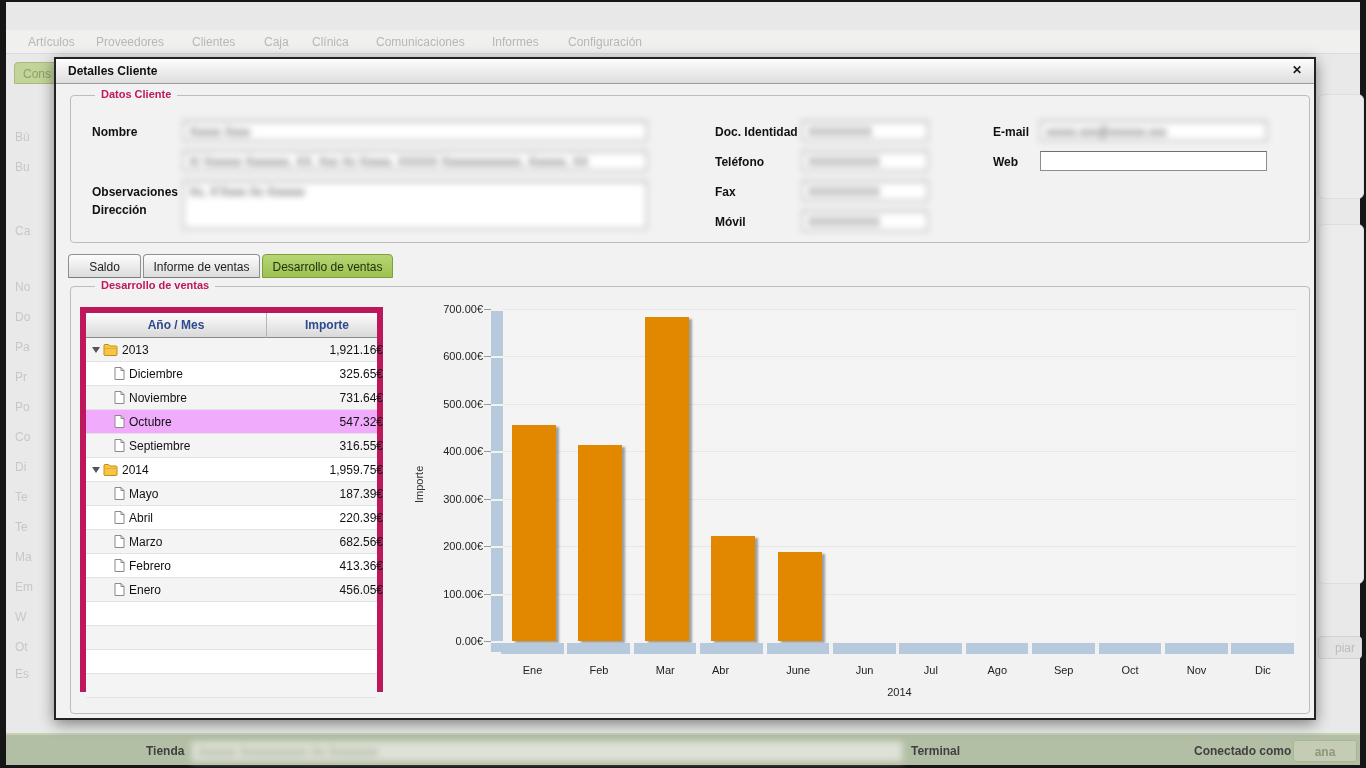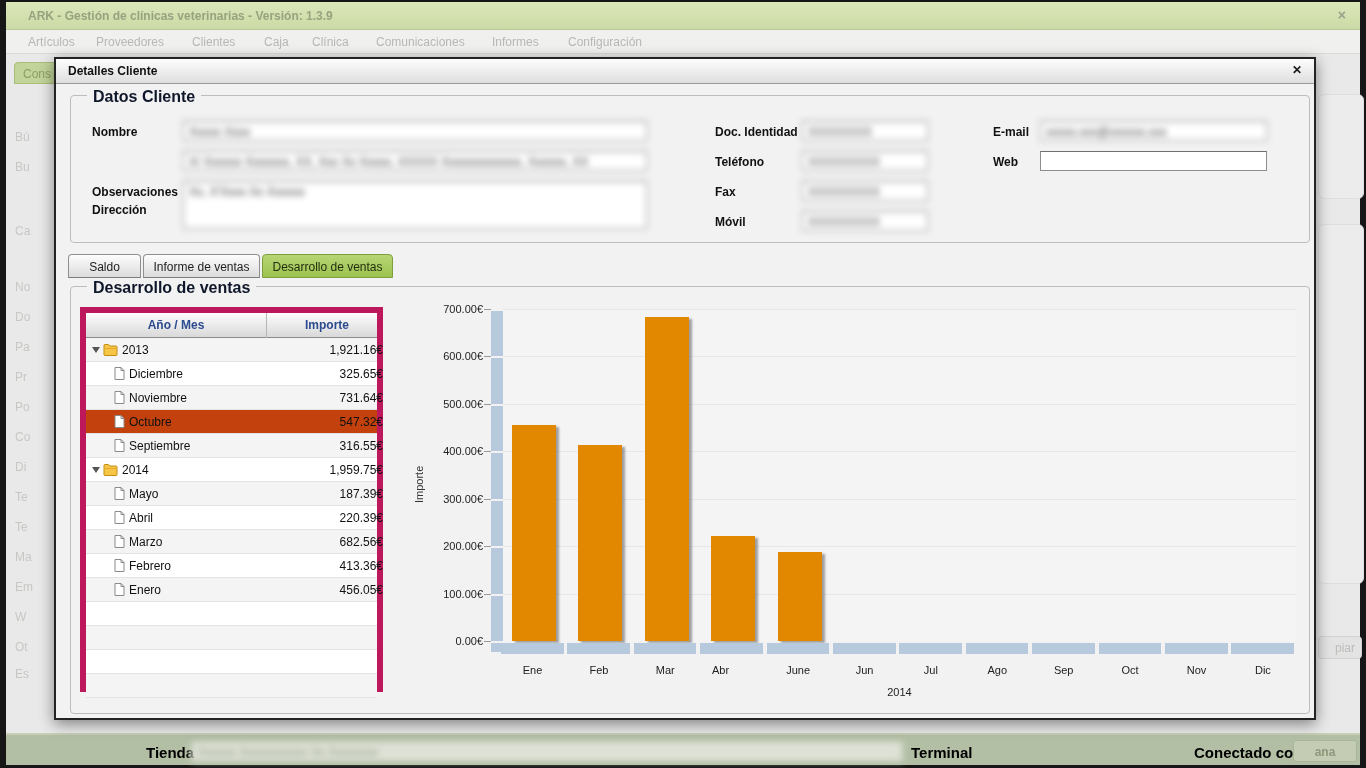--- a/index.html
+++ b/index.html
@@ -22,39 +22,39 @@
             padding:4px 0 0 8px; }
   .bg-fragment { position:absolute; left:9px; font-size:12px; color:#c7c7c4; white-space:nowrap; }
   .bg-panel { position:absolute; border:1px solid #dedede; border-radius:6px; background:#ececec; }
   .bg-btn-frag { position:absolute; left:1312px; top:582px; width:44px; height:23px; background:#e3e3e3;
                  border:1px solid #d2d2d2; border-radius:4px; font-size:12px; color:#bcbcb9;
                  text-align:right; padding:4px 6px 0 0; }
 
   
   .statusbar { position:absolute; left:0; bottom:0; width:100%; height:32px; background:#b3bfa5;
                border-top:2px solid #c6d0b5; }
-  .statusbar .sb-label { position:absolute; top:9px; font-size:15px; font-weight:bold; color:#000000; }
+  .statusbar .sb-label { position:absolute; top:9px; font-size:12px; font-weight:bold; color:#404040; }
   .sb-input { position:absolute; top:6px; height:21px; background:#dde1d6; border:1px solid #c2cab4;
               font-size:12px; color:#96a186; padding:3px 0 0 6px; }
   .sb-user-btn { position:absolute; top:5px; height:22px; background:#c4ccb4; border:1px solid #aab595;
                  border-radius:3px; font-size:12px; font-weight:bold; color:#8c987a; text-align:center; padding-top:4px; }
   .blur1 { filter: blur(0.7px); }
   .blur3 { filter: blur(3px); }
 
   
   .dialog { position:absolute; left:48px; top:55px; width:1262px; height:663px; background:#f2f2f2;
             border:2px solid #232323; box-shadow:0 4px 14px rgba(0,0,0,0.45); }
   .dialog-header { position:absolute; left:0; top:0; width:100%; height:25px;
                    background:linear-gradient(#fdfdfd,#dedede); border-bottom:1px solid #9a9a9a; }
   .dialog-header .dlg-title { position:absolute; left:12px; top:5px; font-size:12px; font-weight:bold; color:#111; }
   .dialog-header .dlg-close { position:absolute; right:12px; top:4px; font-size:12px; font-weight:bold; color:#1a1a1a; cursor:default; }
 
   .group { position:absolute; border:1px solid #bdbdbd; border-radius:4px; }
-  .group > .legend { position:absolute; left:16px; top:-8px; background:#f2f2f2; padding:0 6px;
-                     font-size:16px; font-weight:bold; color:#0f172a; }
+  .group > .legend { position:absolute; left:24px; top:-8px; background:#f2f2f2; padding:0 6px;
+                     font-size:11px; font-weight:bold; color:#be185d; }
 
   .fld-label { position:absolute; font-size:12px; font-weight:bold; color:#111; white-space:nowrap; }
   .fld-input { position:absolute; height:20px; background:#fff; border:1px solid #8d8d8d; border-top-color:#6f6f6f;
                font-size:12px; color:#444; padding:3px 0 0 5px; white-space:nowrap; overflow:hidden; }
   .fld-textarea { position:absolute; background:#fff; border:1px solid #8d8d8d; border-top-color:#6f6f6f;
                   font-size:12px; color:#444; padding:3px 0 0 5px; }
 
   
   .tab { position:absolute; top:195px; height:24px; border:1px solid #8f8f8f; border-bottom-color:#7d7d7d;
          border-radius:4px 4px 0 0; font-size:12px; text-align:center; padding-top:5px; color:#222;
@@ -92,24 +92,20 @@
              box-shadow:3px 2px 2px rgba(90,90,90,0.55); }
   .c-xseg  { position:absolute; top:339px; height:11px; background:#b7cadd; }
   .c-xlab  { position:absolute; top:360px; width:63px; text-align:center; font-size:11px; color:#222; }
   .c-xtitle{ position:absolute; left:92px; top:382px; width:793px; text-align:center; font-size:11px; color:#222; }
 </style>
 </head>
 <body>
 
 <div class="app">
 
-  <div class="titlebar">
-    <span class="title">ARK - Gestión de clínicas veterinarias - Versión: 1.3.9</span>
-    <span class="win-close">×</span>
-  </div>
 
   <div class="menubar" id="menubar">
       <span class="menu-item" style="left: 22px;">Artículos</span>
       <span class="menu-item" style="left: 90px;">Proveedores</span>
       <span class="menu-item" style="left: 186px;">Clientes</span>
       <span class="menu-item" style="left: 258px;">Caja</span>
       <span class="menu-item" style="left: 306px;">Clínica</span>
       <span class="menu-item" style="left: 370px;">Comunicaciones</span>
       <span class="menu-item" style="left: 486px;">Informes</span>
       <span class="menu-item" style="left: 562px;">Configuración</span>
@@ -220,21 +216,21 @@
             <div class="cell1">
               <span style="width:26px;"></span>
               <svg class="icon-svg" width="11" height="13" viewBox="0 0 11 13" style="margin-left:2px;">
                 <path d="M1 0.5 L7 0.5 L10 3.5 L10 12.5 L1 12.5 Z" fill="#ffffff" stroke="#8a8a8a" stroke-width="1"></path>
                 <path d="M7 0.5 L7 3.5 L10 3.5" fill="none" stroke="#8a8a8a" stroke-width="1"></path>
               </svg>
               <span class="tt-label">Noviembre</span>
             </div>
             <div class="cell2">731.64€</div>
           </div>
-          <div class="tt-row" style="top: 97px; background: #c2410c;">
+          <div class="tt-row" style="top: 97px; background: #f0abfc;">
             <div class="cell1">
               <span style="width:26px;"></span>
               <svg class="icon-svg" width="11" height="13" viewBox="0 0 11 13" style="margin-left:2px;">
                 <path d="M1 0.5 L7 0.5 L10 3.5 L10 12.5 L1 12.5 Z" fill="#ffffff" stroke="#8a8a8a" stroke-width="1"></path>
                 <path d="M7 0.5 L7 3.5 L10 3.5" fill="none" stroke="#8a8a8a" stroke-width="1"></path>
               </svg>
               <span class="tt-label">Octubre</span>
             </div>
             <div class="cell2">547.32€</div>
           </div>

